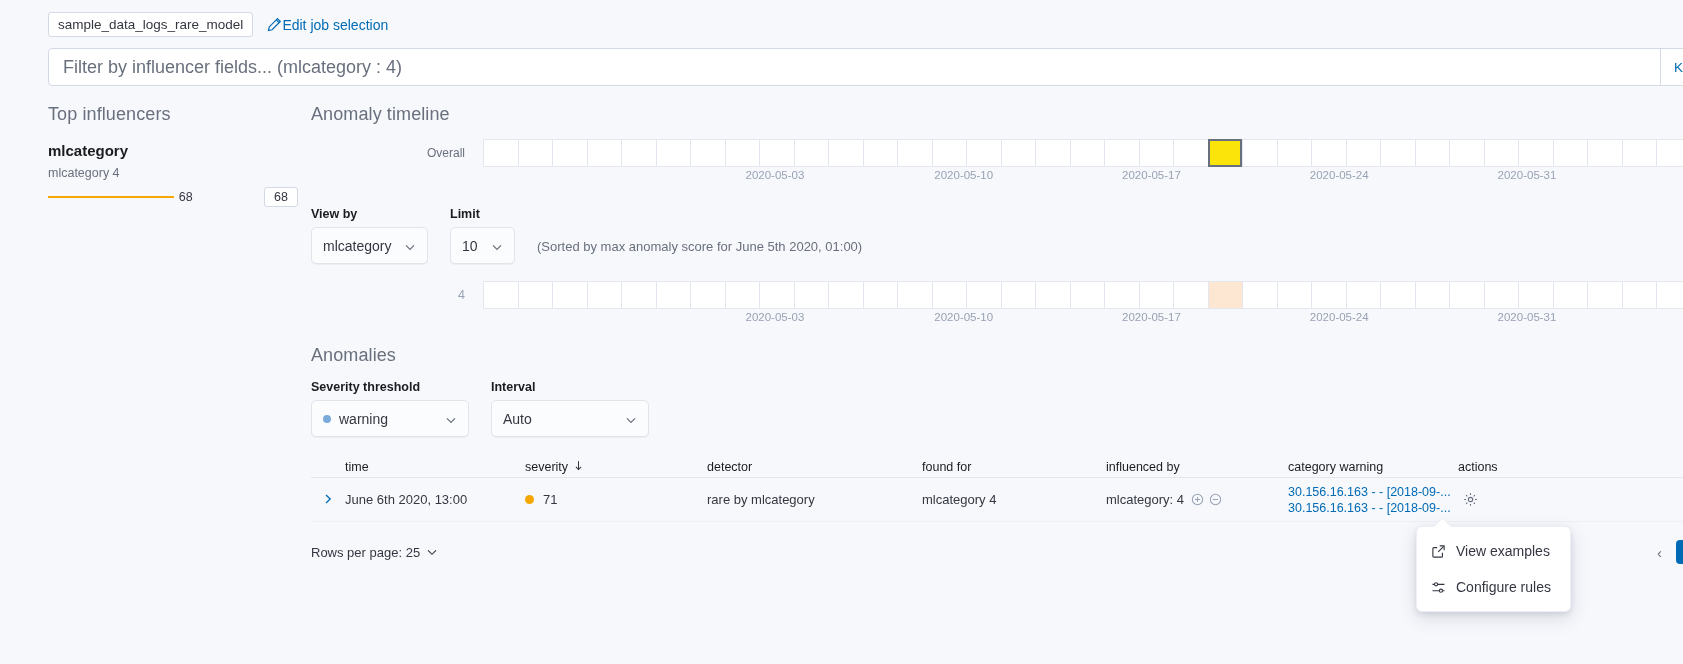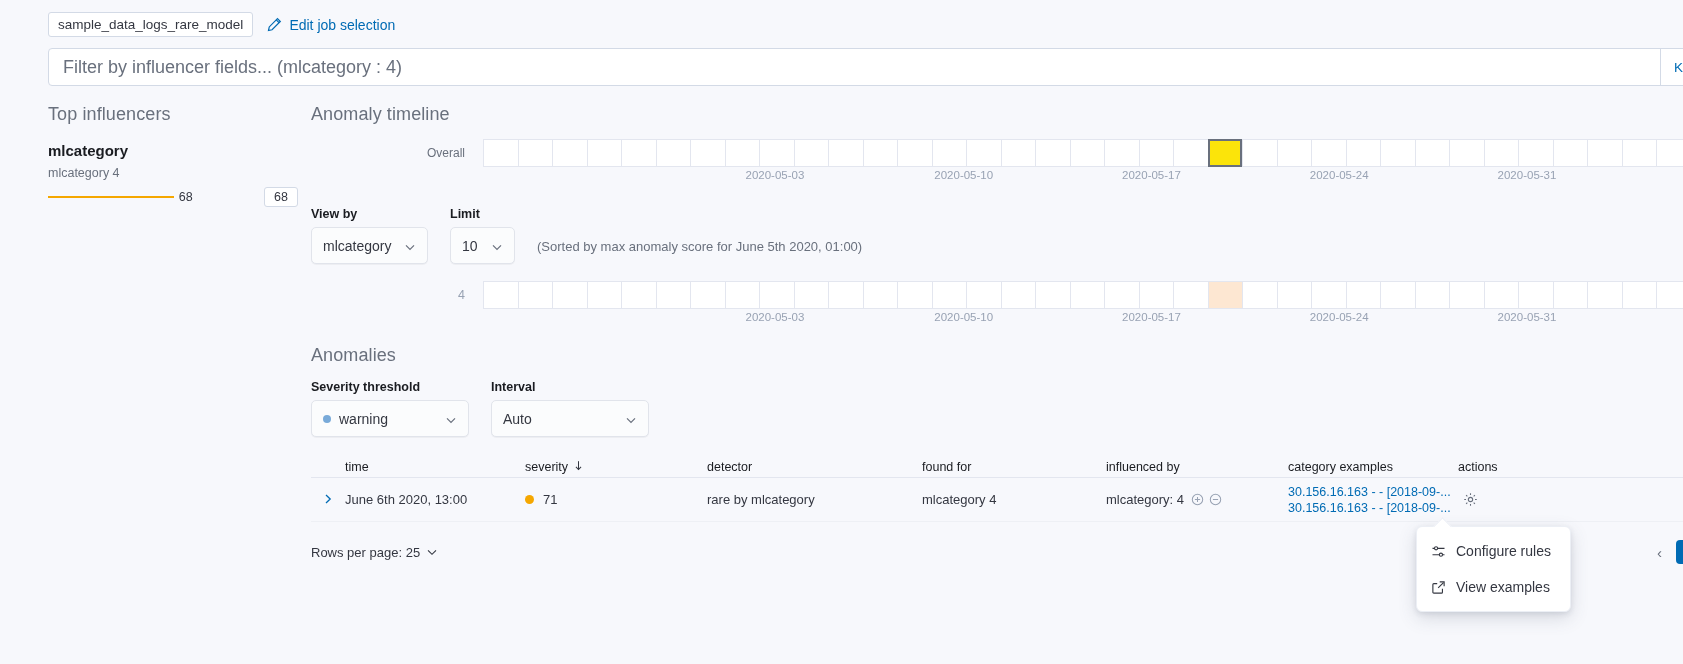--- a/index.html
+++ b/index.html
@@ -11,21 +11,21 @@
     overflow: hidden;
   }
   .page { position: relative; width: 1683px; height: 664px; margin-left: 40px; }
 
   
   .jobbar { position: absolute; left: 8px; top: 12px; display: flex; align-items: center; gap: 14px; }
   .job-pill {
     border: 1px solid #d3dae6; background: #fff; border-radius: 3px;
     padding: 4px 9px; font-size: 13.5px; color: #343741; line-height: 15px;
   }
-  .edit-link { display: flex; align-items: center; gap: 7px; color: #006bb4; font-size: 14px; cursor: pointer; }
+  .edit-link { display: flex; align-items: center; gap: 0; color: #006bb4; font-size: 14px; cursor: pointer; }
   .pencil { width: 15px; height: 15px; display:inline-block; }
 
   
   .searchbar {
     position: absolute; left: 8px; top: 48px; width: 1667px; height: 38px;
     background: #fff; border: 1px solid #d3dae6; border-radius: 4px;
     display: flex; align-items: center;
   }
   .search-input {
     flex: 1; border: 0; outline: 0; background: transparent;
@@ -340,21 +340,21 @@
           <span>
             <svg viewBox="0 0 12 12" width="11" height="11" fill="none" stroke="#343741" stroke-width="1.1">
               <path d="M6 1.3v9"></path>
                 <path d="M3.2 7.6L6 10.5l2.8-2.9"></path>
             </svg>
           </span>
         </div>
         <div class="th c-det">detector</div>
         <div class="th c-found">found for</div>
         <div class="th c-infl">influenced by</div>
-        <div class="th c-cat">category examples</div>
+        <div class="th c-cat">category warning</div>
         <div class="th c-act">actions</div>
       </div>
 
       <div class="tbl-row">
         <div class="td c-expand">
           <span class="caret">
             <svg viewBox="0 0 12 12" width="12" height="12" fill="none" stroke="#006bb4" stroke-width="1.3">
                 <path d="M4 2l4.2 4L4 10"></path>
               </svg>
           </span>
@@ -414,32 +414,32 @@
           <span class="pg-arrow">›</span>
         </div>
       </div>
     </div>
   </div>
 
   <div class="popover">
     <div class="pop-item">
       <span class="pop-icon">
         <svg viewBox="0 0 16 16" width="15" height="15" fill="none" stroke="#343741" stroke-width="1.2">
+          <path d="M9.3 2h4.7v4.7"></path>
+            <path d="M13.3 2.7L7.6 8.4"></path>
+          <path d="M12.2 9.4V13c0 .6-.4 1-1 1H3c-.6 0-1-.4-1-1V4.8c0-.6.4-1 1-1h3.6"></path>
+        </svg>
+      </span>
+      <span>View examples</span>
+    </div>
+    <div class="pop-item">
+      <span class="pop-icon">
+        <svg viewBox="0 0 16 16" width="15" height="15" fill="none" stroke="#343741" stroke-width="1.2">
           <path d="M1.6 4.6h12.8M1.6 11.4h12.8"></path>
           <circle cx="5.4" cy="4.6" r="1.7" fill="#fff"></circle>
           <circle cx="10.6" cy="11.4" r="1.7" fill="#fff"></circle>
         </svg>
       </span>
       <span>Configure rules</span>
     </div>
-    <div class="pop-item">
-      <span class="pop-icon">
-        <svg viewBox="0 0 16 16" width="15" height="15" fill="none" stroke="#343741" stroke-width="1.2">
-          <path d="M9.3 2h4.7v4.7"></path>
-            <path d="M13.3 2.7L7.6 8.4"></path>
-          <path d="M12.2 9.4V13c0 .6-.4 1-1 1H3c-.6 0-1-.4-1-1V4.8c0-.6.4-1 1-1h3.6"></path>
-        </svg>
-      </span>
-      <span>View examples</span>
-    </div>
   </div>
 
 </div>
 
 </body></html>

